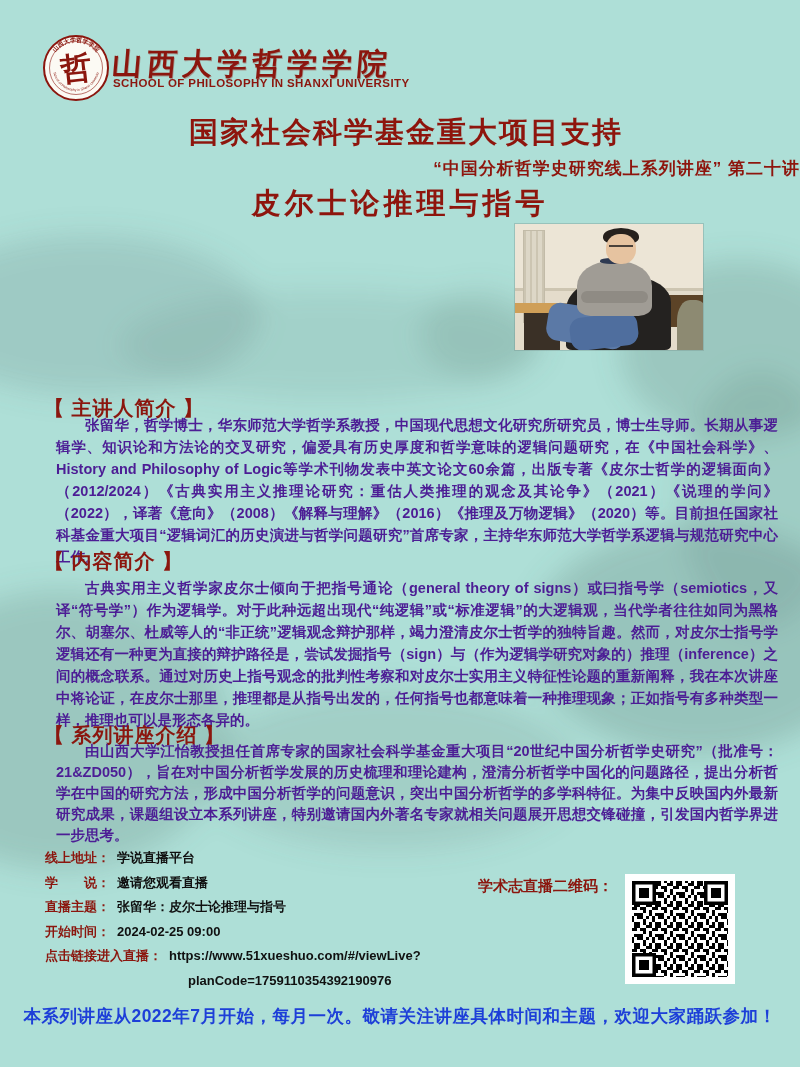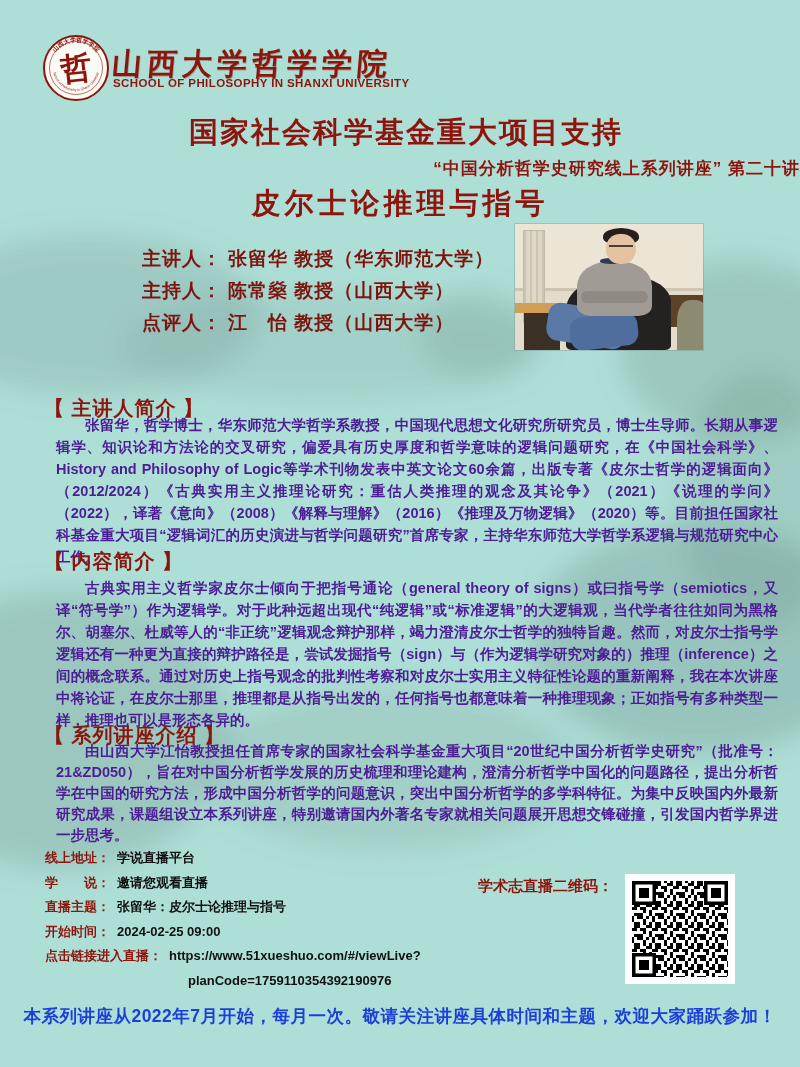--- a/index.html
+++ b/index.html
@@ -102,31 +102,20 @@
     </text>
     <text x="34" y="45" font-size="31" text-anchor="middle" fill="#8b160e" font-weight="bold" font-family="DejaVu Serif, serif" transform="rotate(-6 34 34)">哲</text>
   </svg>
   <div class="abs brand-cn">山西大学哲学学院</div>
   <div class="abs brand-en">SCHOOL OF PHILOSOPHY IN SHANXI UNIVERSITY</div>
 
   <div class="abs t1">国家社会科学基金重大项目支持</div>
   <div class="abs t2">“中国分析哲学史研究线上系列讲座” 第二十讲</div>
   <div class="abs t3">皮尔士论推理与指号</div>
 
-  <div class="abs speakers">
-    <div class="spk">
-      <span class="role">主讲人：</span><span>张留华  教授（华东师范大学）</span>
-    </div>
-    <div class="spk">
-      <span class="role">主持人：</span><span>陈常燊  教授（山西大学）</span>
-    </div>
-    <div class="spk">
-      <span class="role">点评人：</span><span>江　怡  教授（山西大学）</span>
-    </div>
-  </div>
 
   <div class="abs photo">
     <div class="ph-wall-lower"></div>
     <div class="ph-wall-line"></div>
     <div class="ph-shelf"></div>
     <div class="ph-radiator"></div>
     <div class="ph-desk-top"></div>
     <div class="ph-desk-body"></div>
     <div class="ph-olive-chair"></div>
     <div class="ph-chair"></div>

